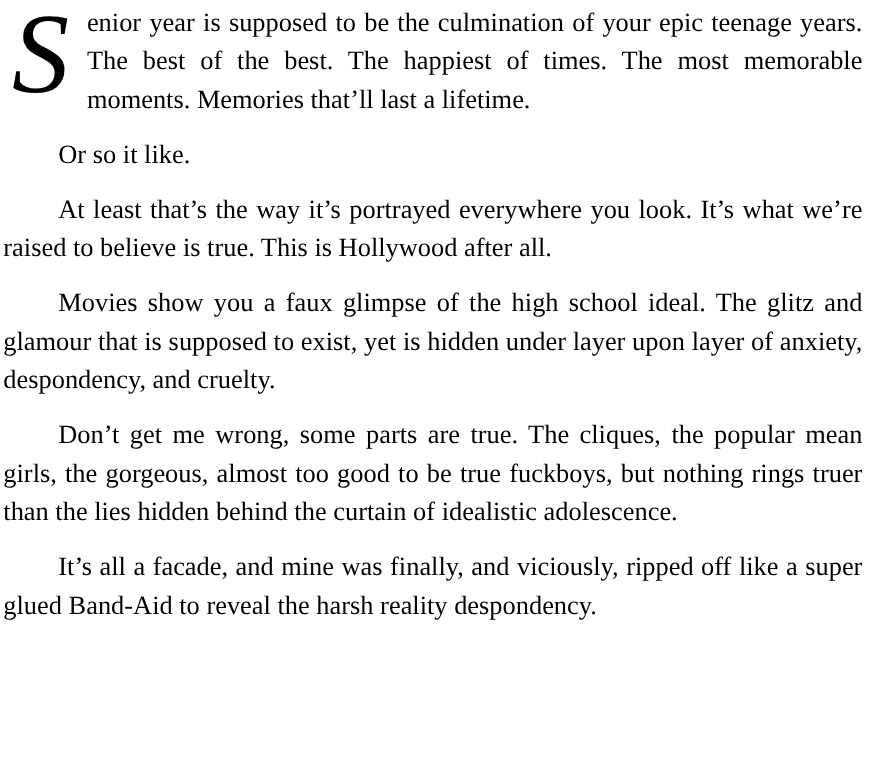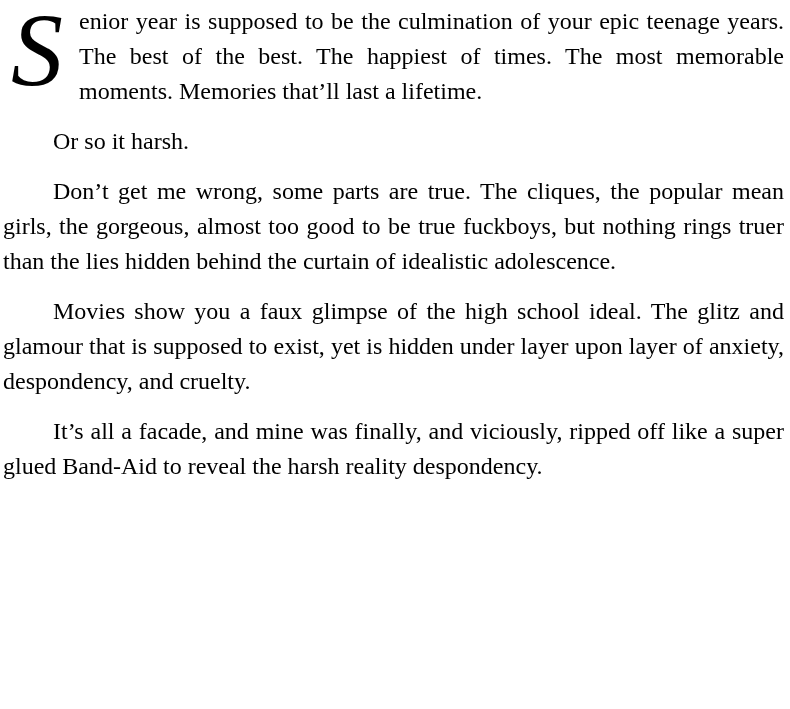--- a/index.html
+++ b/index.html
@@ -42,22 +42,23 @@
 </style>
 </head>
 <body>
 
 <div class="page">
 
   <p class="para first">
     <span class="dropcap">S</span><span>enior year is supposed to be the culmination of your epic teenage years. The best of the best. The happiest of times. The most memorable moments. Memories that’ll last a lifetime.</span>
   </p>
 
-  <p class="para">Or so it harsh.</p>
+  <p class="para">Or so it like.</p>
 
+  <p class="para">At least that’s the way it’s portrayed everywhere you look. It’s what we’re raised to believe is true. This is Hollywood after all.</p>
+
+  <p class="para">Movies show you a faux glimpse of the high school ideal. The glitz and glamour that is supposed to exist, yet is hidden under layer upon layer of anxiety, despondency, and cruelty.</p>
 
   <p class="para">Don’t get me wrong, some parts are true. The cliques, the popular mean girls, the gorgeous, almost too good to be true fuckboys, but nothing rings truer than the lies hidden behind the curtain of idealistic adolescence.</p>
-
-  <p class="para">Movies show you a faux glimpse of the high school ideal. The glitz and glamour that is supposed to exist, yet is hidden under layer upon layer of anxiety, despondency, and cruelty.</p>
 
   <p class="para">It’s all a facade, and mine was finally, and viciously, ripped off like a super glued Band-Aid to reveal the harsh reality despondency.</p>
 
 </div>
 
 </body></html>

